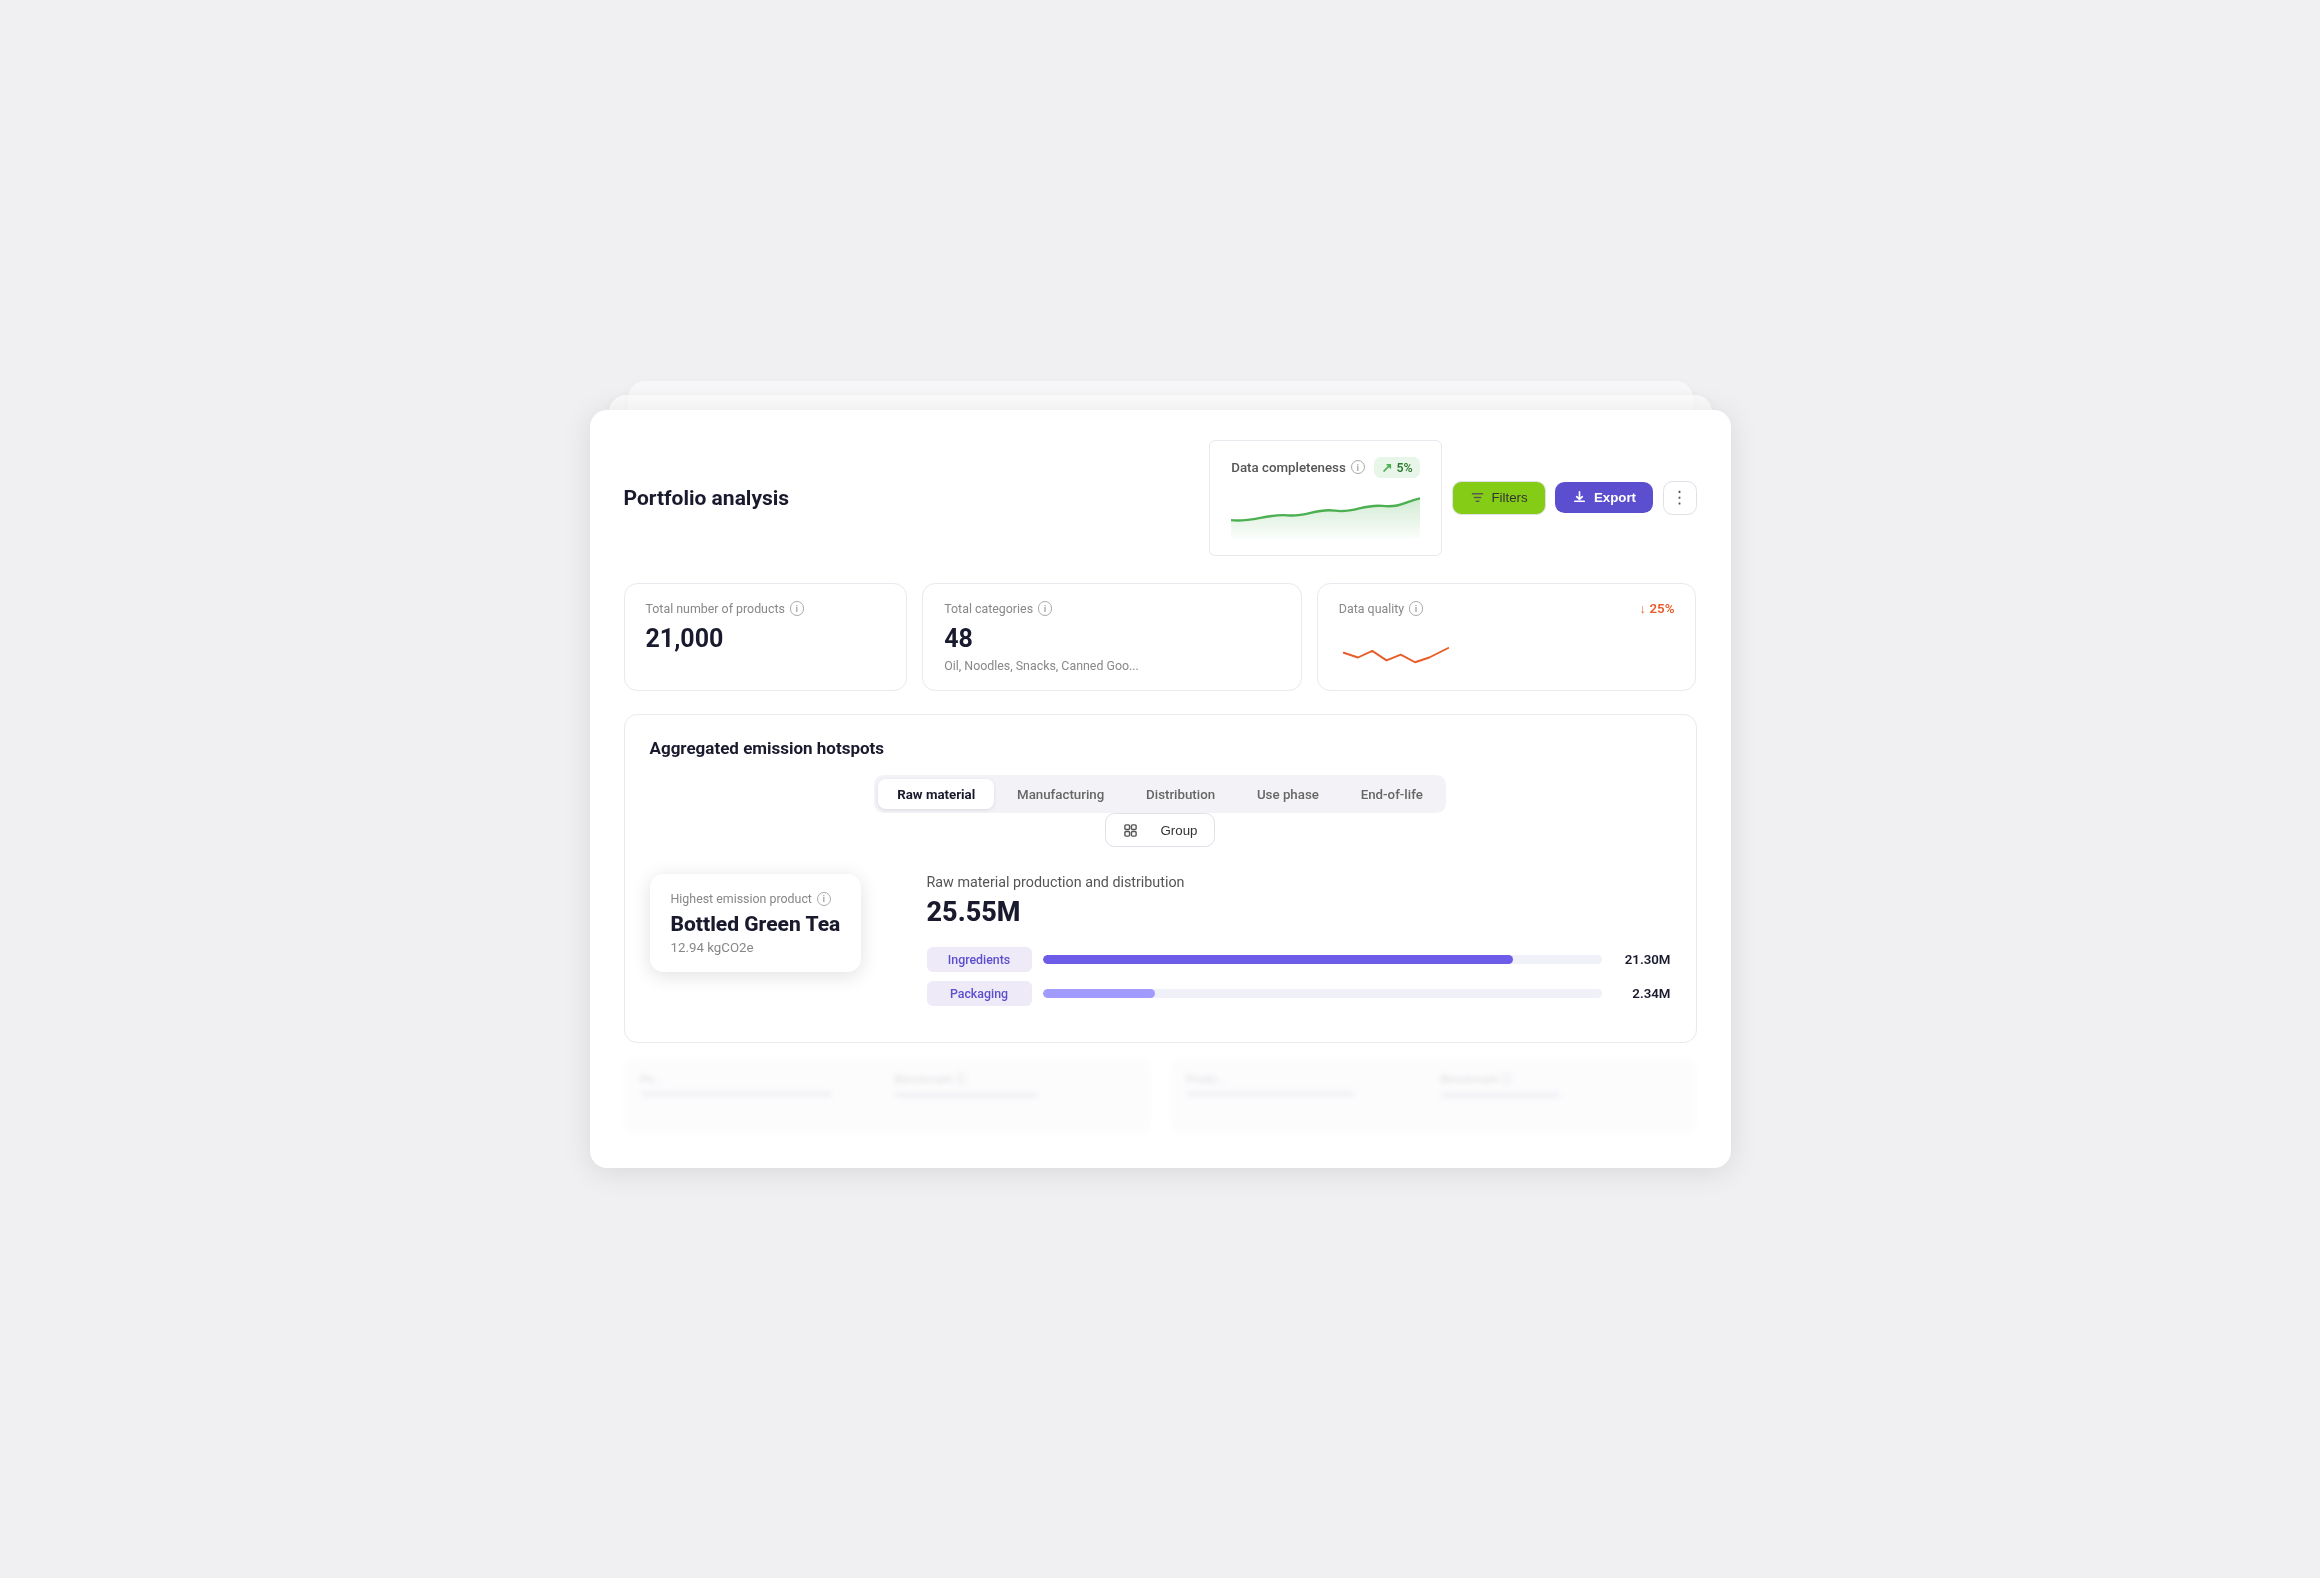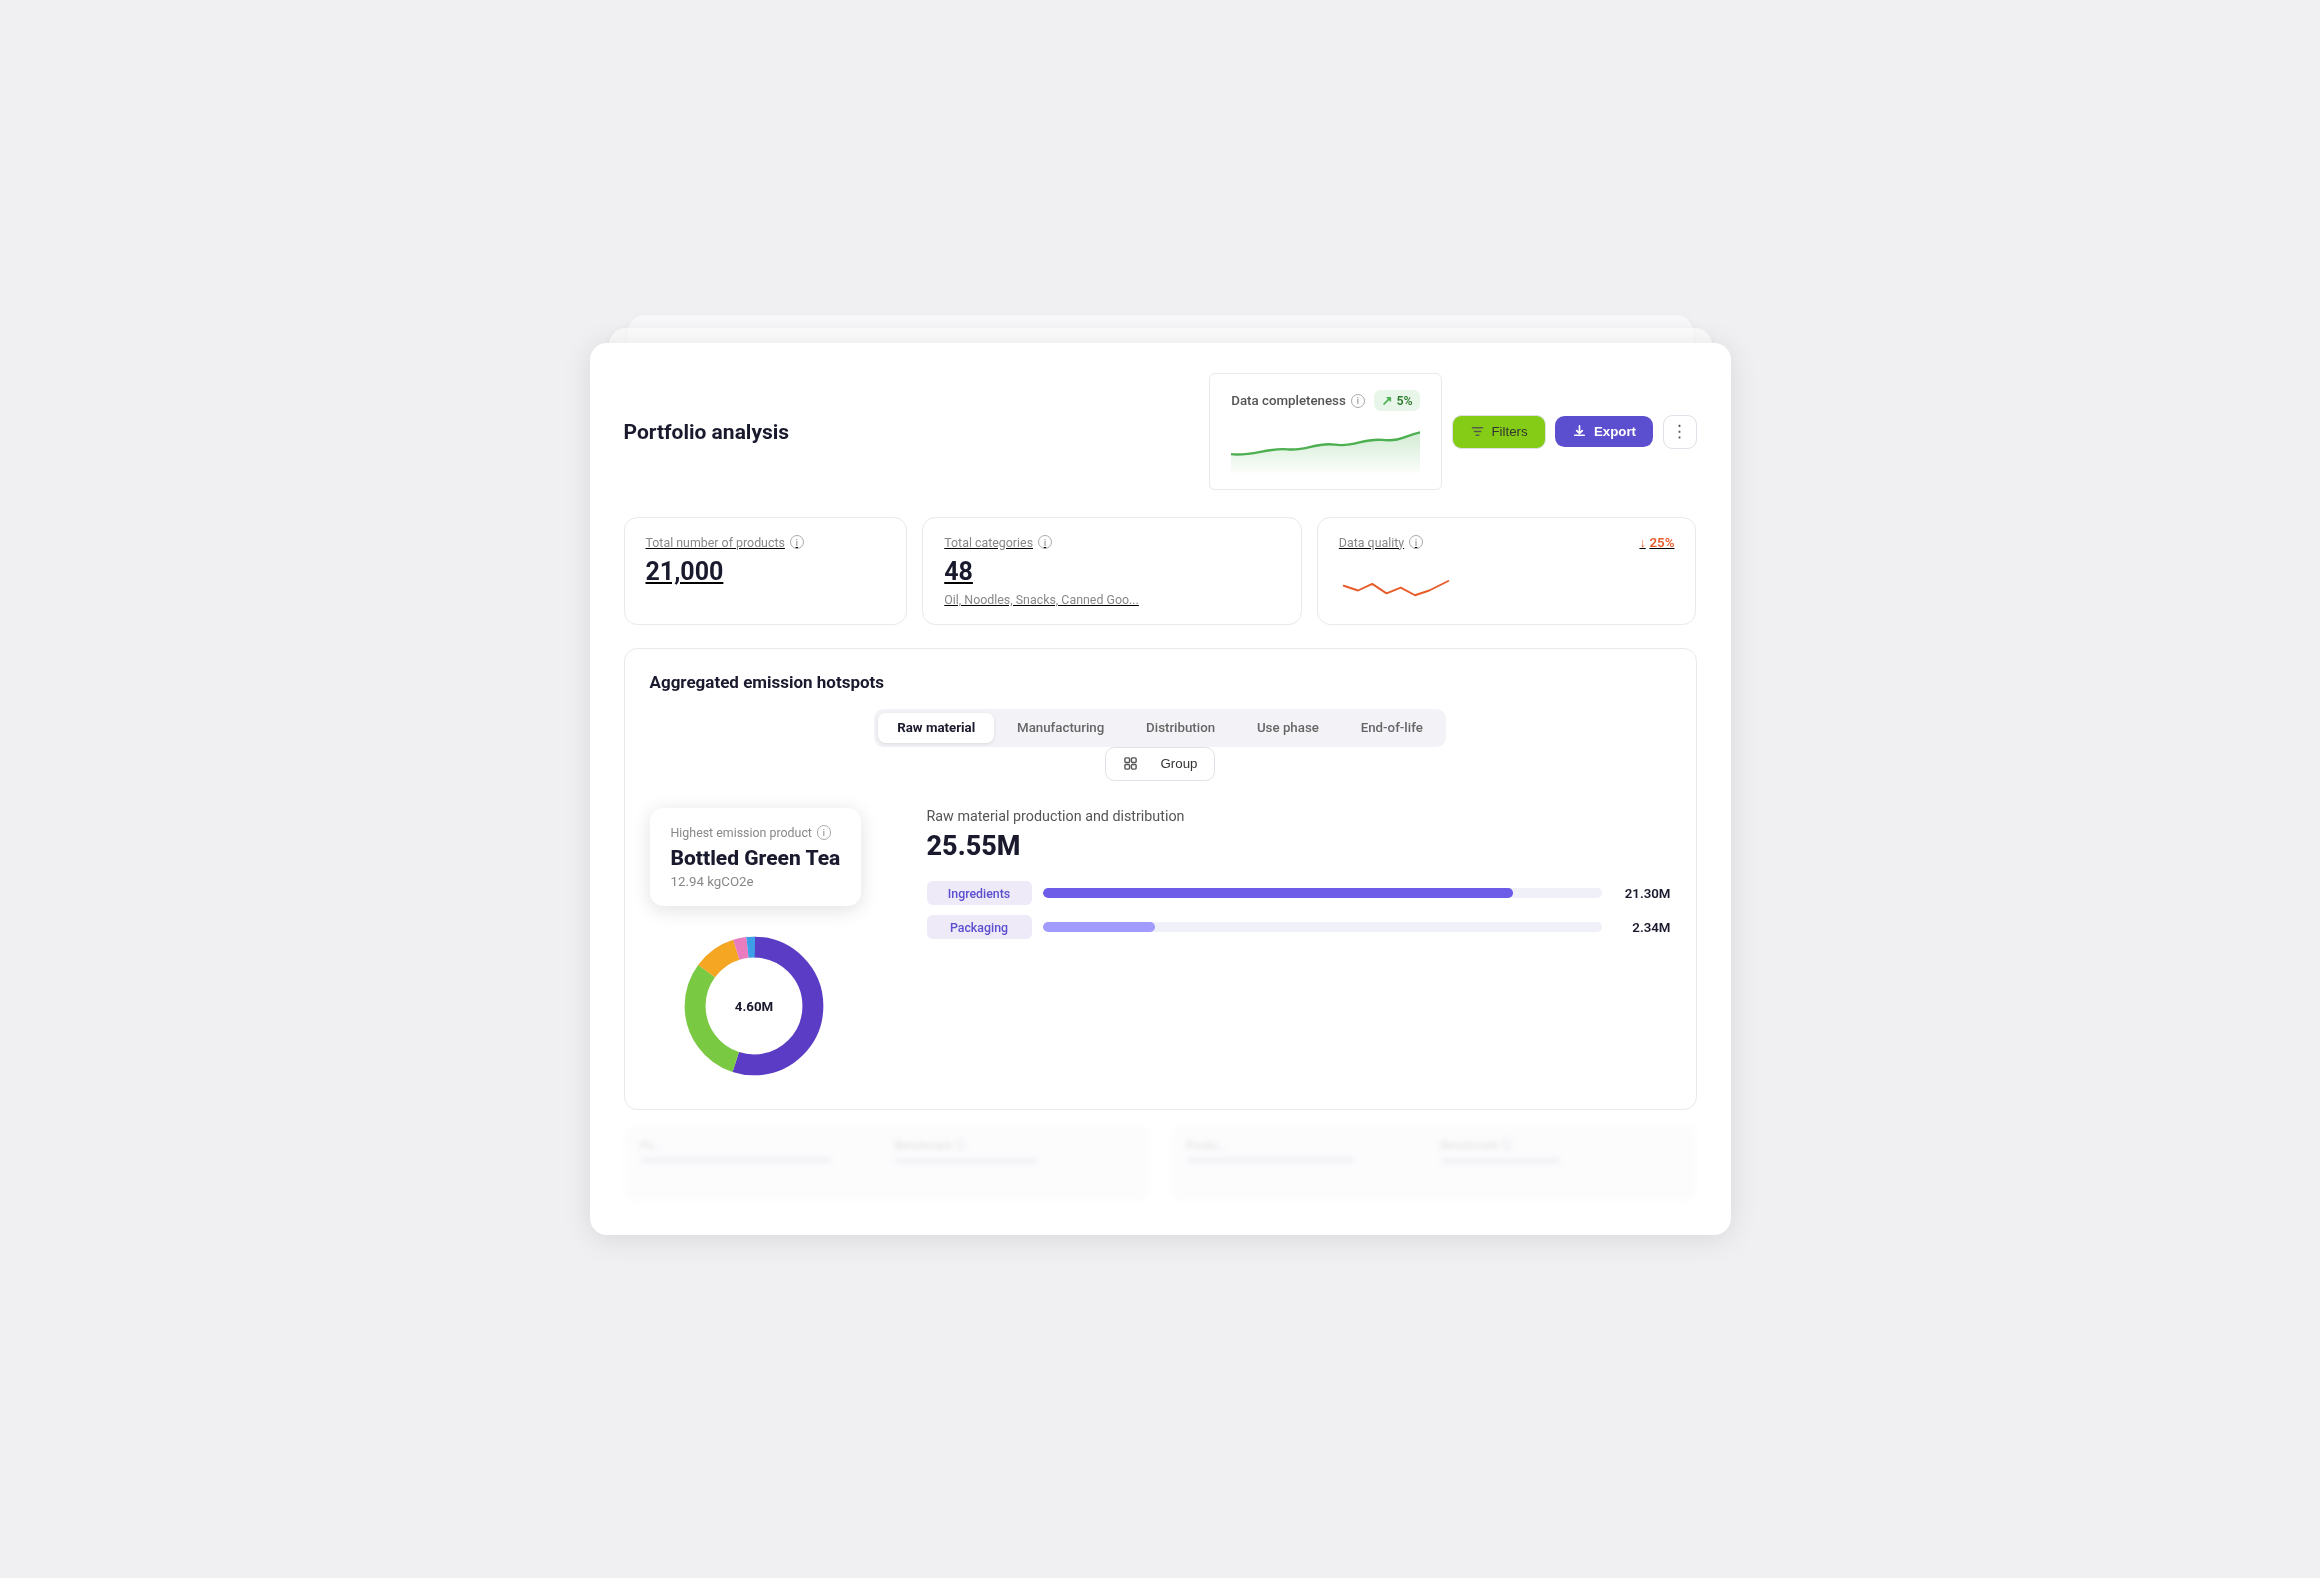--- a/index.html
+++ b/index.html
@@ -114,21 +114,20 @@
       font-size: 17px;
       color: #555;
     }
 
     
     .stats-row {
       display: flex;
       gap: 15px;
       margin-bottom: 23px;
       align-items: stretch;
-      text-decoration: underline;
     }
 
     .stat-card {
       border: 1.4px solid #e8e8ee;
       border-radius: 13.3px;
       padding: 17px 21px;
       background: #fff;
       flex: 1;
     }
 
@@ -581,39 +580,20 @@
 
           <div class="tooltip-card">
             <div class="tooltip-label">
               <span>Highest emission product</span>
               <i class="info-icon">i</i>
             </div>
             <div class="tooltip-product">Bottled Green Tea</div>
             <div class="tooltip-value">12.94 kgCO2e</div>
           </div>
 
-          <div class="donut-wrapper">
-            <svg class="donut-svg" viewBox="0 0 160 160">
-
-              <circle cx="80" cy="80" r="62" fill="none" stroke="#f0f0f8" stroke-width="22"></circle>
-
-              <circle cx="80" cy="80" r="62" fill="none" stroke="#5b3cc4" stroke-width="22" stroke-dasharray="214 175" stroke-dashoffset="0" transform="rotate(-90 80 80)"></circle>
-
-              <circle cx="80" cy="80" r="62" fill="none" stroke="#7ac943" stroke-width="22" stroke-dasharray="117 272" stroke-dashoffset="-214" transform="rotate(-90 80 80)"></circle>
-
-              <circle cx="80" cy="80" r="62" fill="none" stroke="#f5a623" stroke-width="22" stroke-dasharray="39 350" stroke-dashoffset="-331" transform="rotate(-90 80 80)"></circle>
-
-              <circle cx="80" cy="80" r="62" fill="none" stroke="#e87cbf" stroke-width="22" stroke-dasharray="12 377" stroke-dashoffset="-370" transform="rotate(-90 80 80)"></circle>
-
-              <circle cx="80" cy="80" r="62" fill="none" stroke="#3d9fe8" stroke-width="22" stroke-dasharray="8 381" stroke-dashoffset="-382" transform="rotate(-90 80 80)"></circle>
-
-              <circle cx="80" cy="80" r="50" fill="#ffffff"></circle>
-            </svg>
-            <div class="donut-label">4.60M</div>
-          </div>
         </div>
 
         <div class="right-panel">
           <div class="right-panel-title">Raw material production and distribution</div>
           <div class="right-panel-value">25.55M</div>
 
           <div class="bar-row">
             <div class="bar-label-chip">Ingredients</div>
             <div class="bar-track">
               <div class="bar-fill-ingredients"></div>

